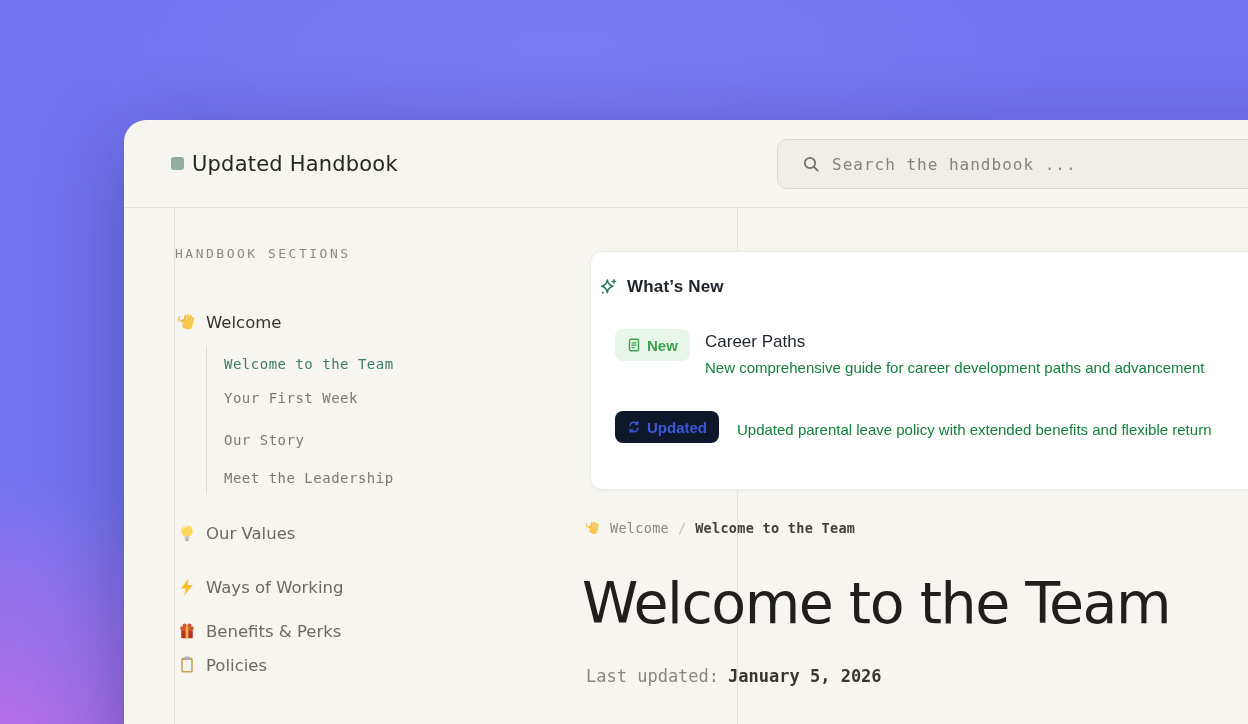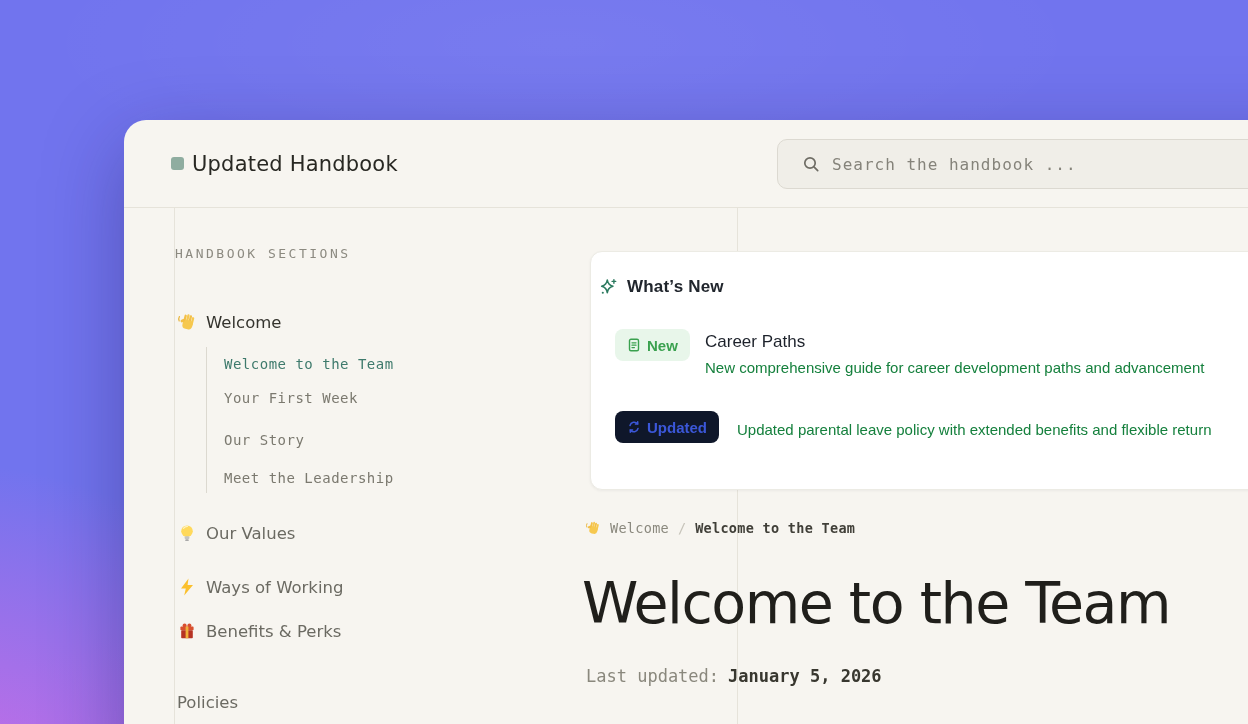--- a/index.html
+++ b/index.html
@@ -147,21 +147,21 @@
     <svg class="icon" viewBox="0 0 20 20">
       <circle cx="7.6" cy="4.6" r="2" fill="#d94f30"></circle>
         <circle cx="12.4" cy="4.6" r="2" fill="#d94f30"></circle>
       <rect x="3.4" y="5.6" width="13.2" height="3.6" rx="0.8" fill="#d8502f"></rect>
       <rect x="4.2" y="9.2" width="11.6" height="8" rx="0.8" fill="#b63324"></rect>
       <rect x="8.6" y="5.6" width="2.8" height="11.6" fill="#f0b13c"></rect>
     </svg>
     <span class="nav-label">Benefits &amp; Perks</span>
   </div>
 
-  <div class="nav-item" style="top:564px;flex-direction:column;">
+  <div class="nav-item" style="top:534px;">
     <svg class="icon" viewBox="0 0 20 20">
       <rect x="4.2" y="2.8" width="11.6" height="14.6" rx="1.6" fill="#caa45f"></rect>
       <rect x="5.8" y="5" width="8.4" height="10.9" rx="0.8" fill="#f4f2ec"></rect>
       <rect x="7.4" y="1.6" width="5.2" height="3.4" rx="1" fill="#a9adb3"></rect>
     </svg>
     <span class="nav-label">Policies</span>
   </div>
 
   <div class="card ui">
     <div class="card-head">

